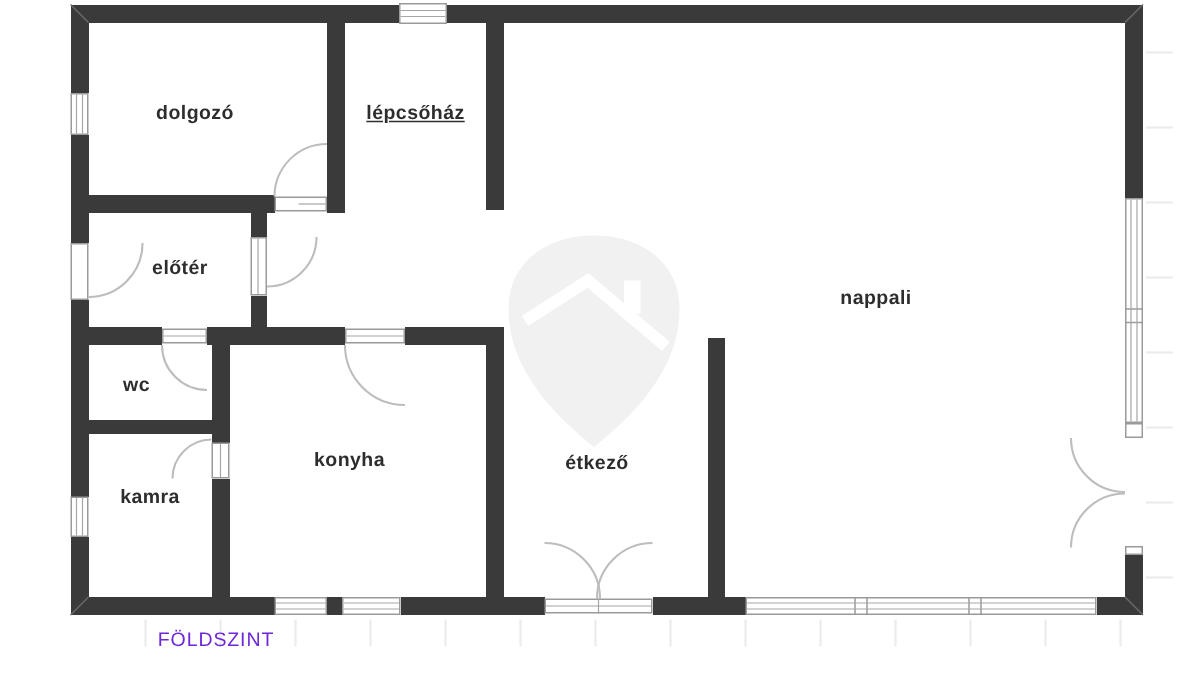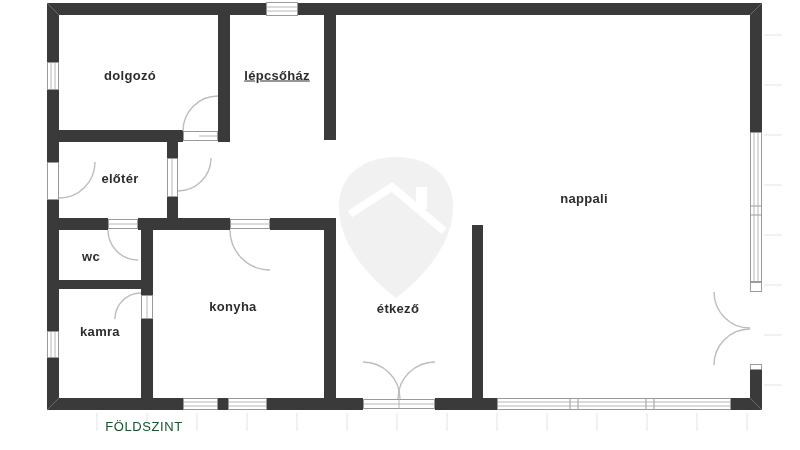--- a/index.html
+++ b/index.html
@@ -15,21 +15,21 @@
   .lbl-dolgozo{left:130px;top:75px;}
   .lbl-lepcsohaz{left:277px;top:75px;text-decoration:underline;}
   .lbl-eloter{left:120px;top:178px;}
   .lbl-wc{left:91px;top:256px;}
   .lbl-kamra{left:100px;top:331px;}
   .lbl-konyha{left:233px;top:306px;}
   .lbl-etkezo{left:398px;top:308px;}
   .lbl-nappali{left:584px;top:198px;}
   .floor-title{
     position:absolute;left:144px;top:426px;transform:translate(-50%,-50%);
-    font-size:13px;font-weight:400;color:#14532d;letter-spacing:.6px;white-space:nowrap;text-align:center;
+    font-size:13px;font-weight:400;color:#6d28d9;letter-spacing:.6px;white-space:nowrap;text-align:center;
   }
 </style>
 </head>
 <body>
 
 <div class="stage">
 
   <svg class="plan-svg" width="800" height="450" viewBox="0 0 800 450">
 
     <g>

